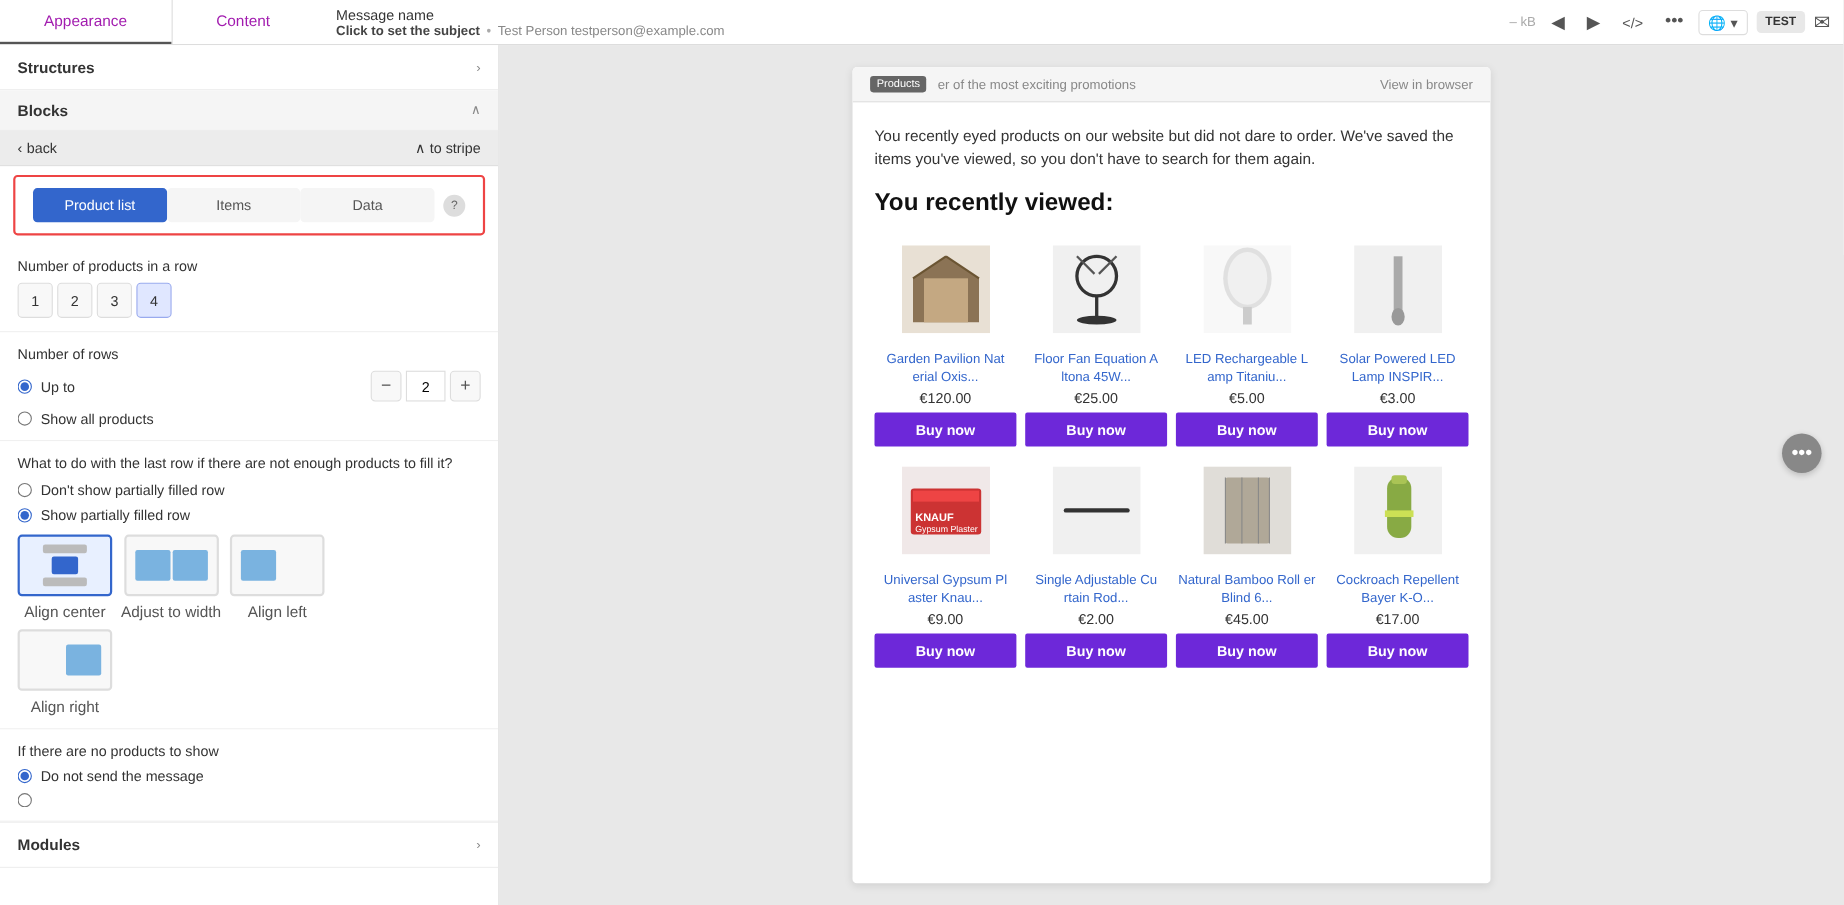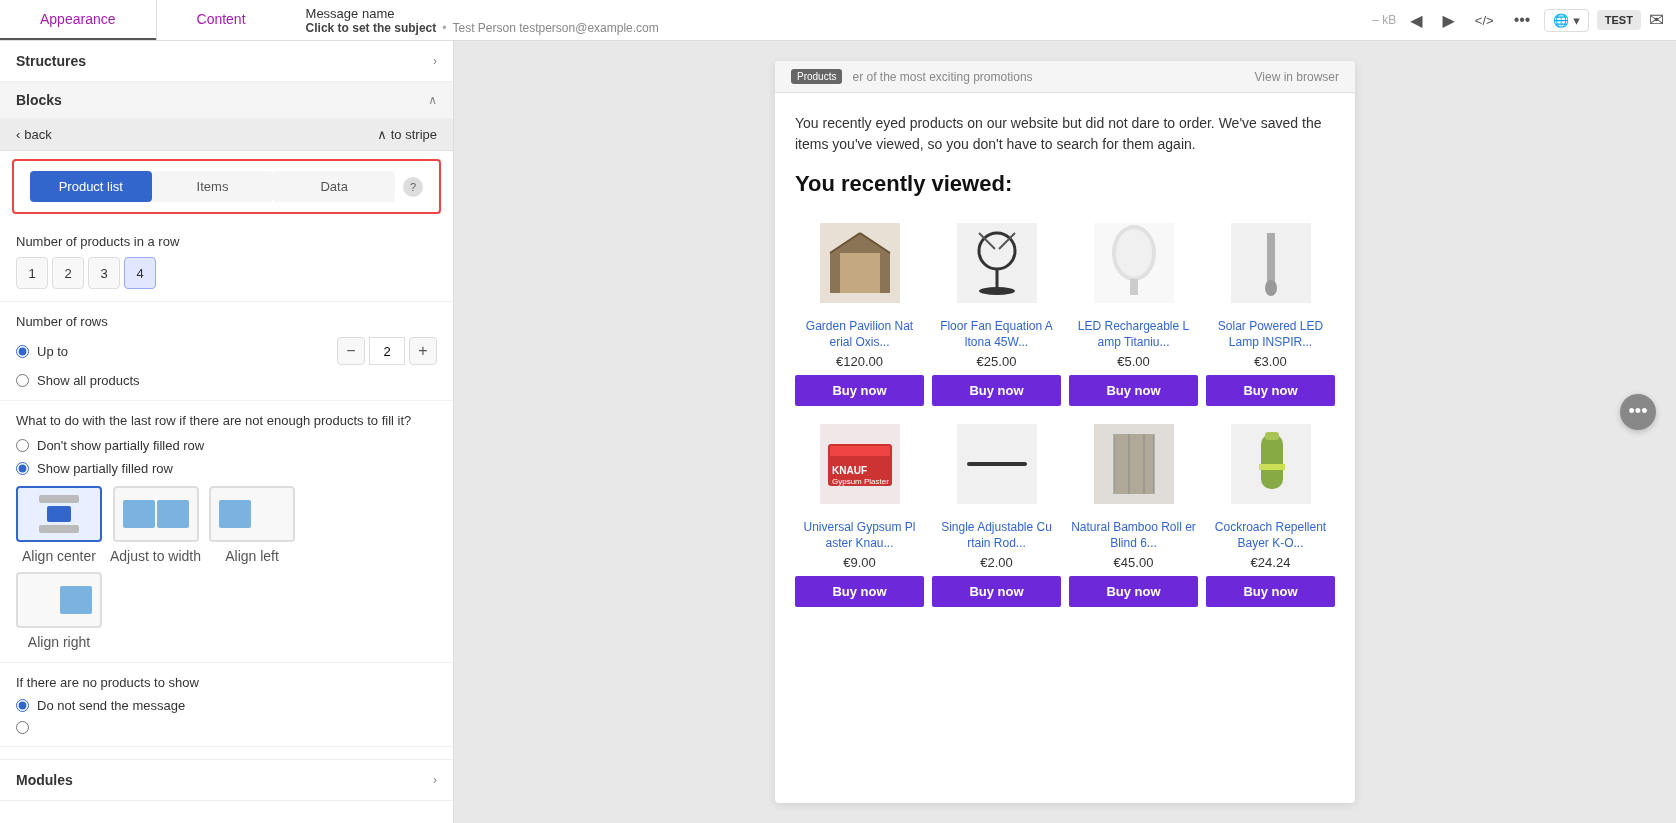--- a/index.html
+++ b/index.html
@@ -268,21 +268,21 @@
           <label class="radio-item">
             <input type="radio" class="radio-input" name="noproducts" checked="" style="">
             <span>Do not send the message</span>
           </label>
           <label class="radio-item">
             <input type="radio" class="radio-input" name="noproducts" style="">
           </label>
         </div>
       </div>
 
-      <div class="section-header" style="border-top:1px solid #eee;margin-top:12px;">
+      <div class="section-header" style="border-top:1px solid #eee;">
         <span class="section-header-title">Modules</span>
         <span class="chevron">›</span>
       </div>
     </div>
   </div>
 
   <div class="right-panel">
     <div class="email-container">
 
       <div class="email-top-bar">
@@ -398,21 +398,21 @@
             <div class="product-card">
     <div class="product-img">
       <svg width="80" height="80" viewBox="0 0 80 80">
                   <rect width="80" height="80" fill="#f0f0f0"></rect>
                   <rect x="30" y="10" width="22" height="55" rx="10" fill="#88aa44"></rect>
                   <rect x="34" y="8" width="14" height="8" rx="3" fill="#aac455"></rect>
                   <rect x="28" y="40" width="26" height="6" fill="#cce055"></rect>
                 </svg>
     </div>
     <a href="#" class="product-name">Cockroach Repellent Bayer K-O...</a>
-    <div class="product-price">€24.24</div>
+    <div class="product-price">€17.00</div>
     <button class="buy-btn">Buy now</button>
   </div>
           </div>
       </div>
     </div>
   </div>
 
 </div>
 
 <div class="floating-btn">•••</div>

